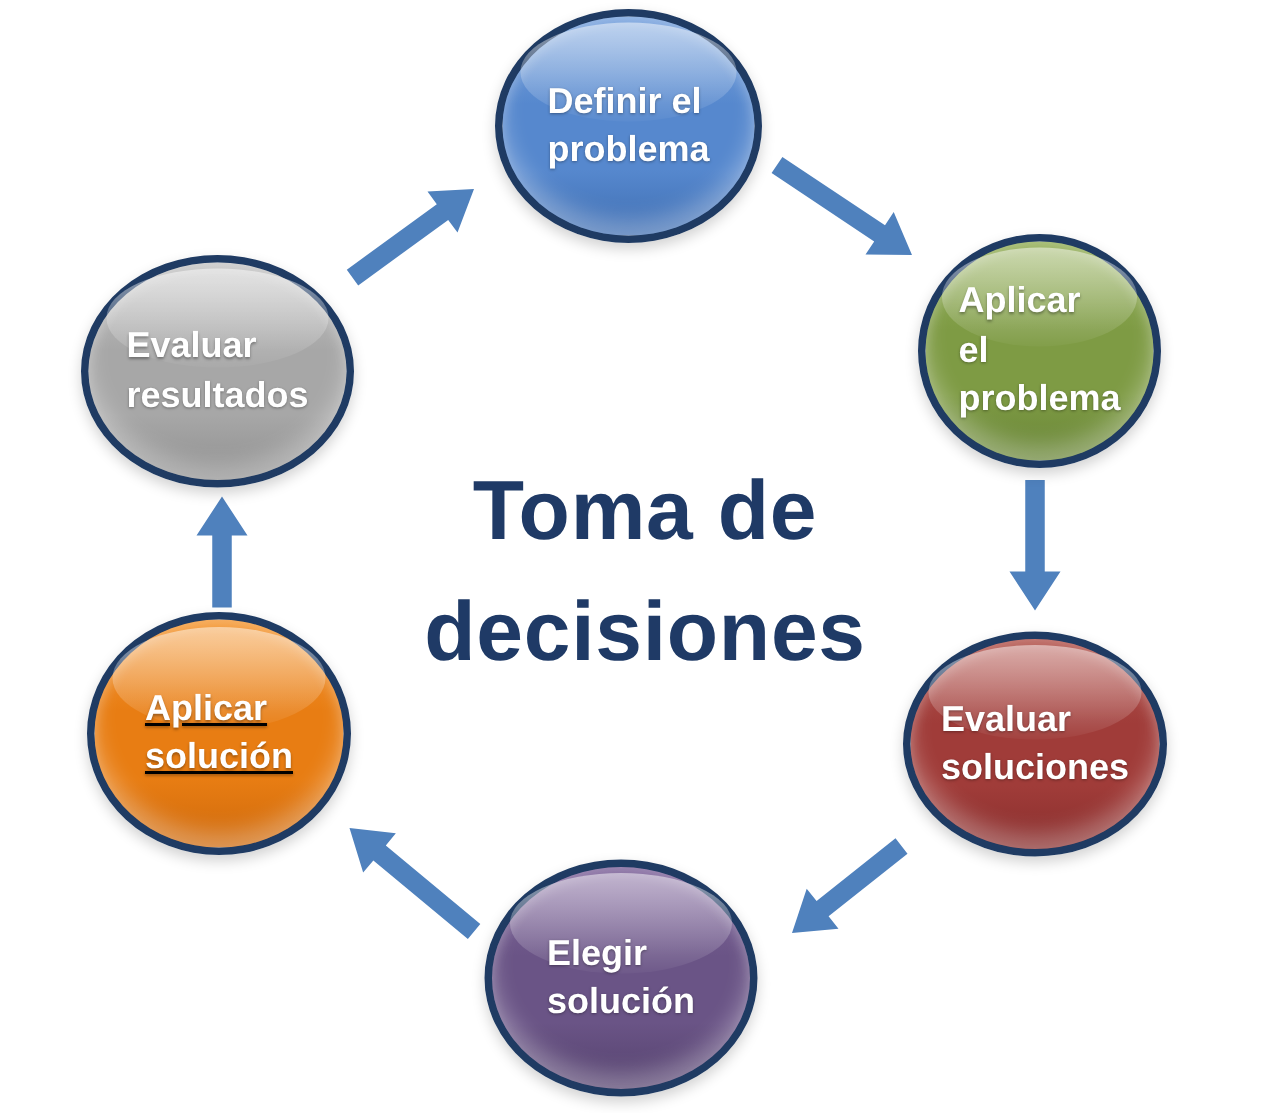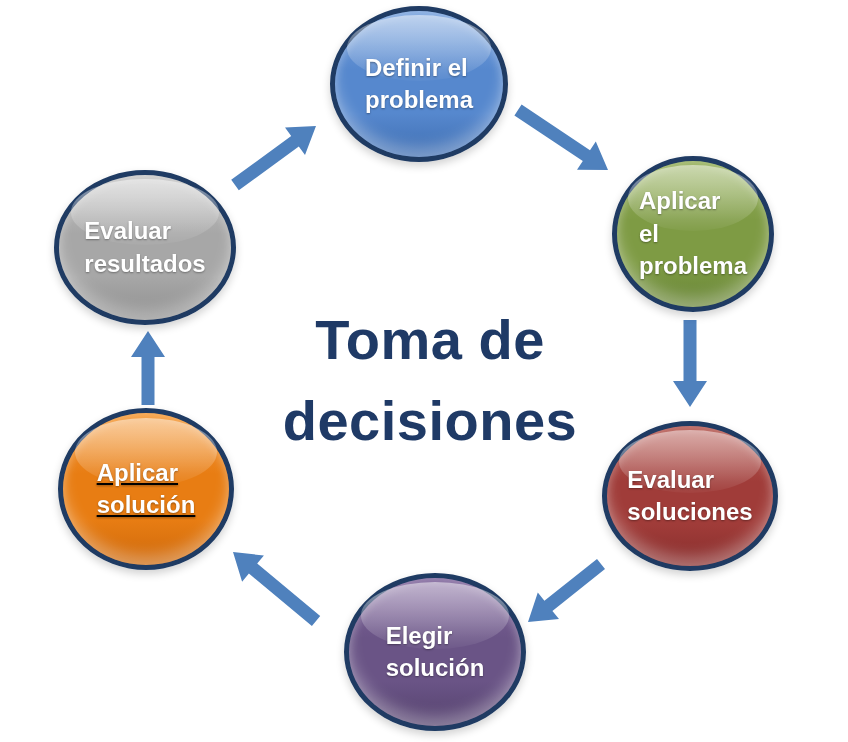--- a/index.html
+++ b/index.html
@@ -73,21 +73,21 @@
     font-weight: 700;
     line-height: 1.44;
     color: var(--title, #1F3A66);
     white-space: pre-line;
     letter-spacing: 0.5px;
   }
   
   .node-0 { left: 330px; top: 6px;   width: 178px; height: 156px; }
   .node-1 { left: 612px; top: 156px; width: 162px; height: 156px; }
   .node-2 { left: 602px; top: 421px; width: 176px; height: 150px; }
-  .node-3 { left: 344px; top: 573px; width: 182px; height: 158px; }
+  .node-3 { left: 323px; top: 573px; width: 182px; height: 158px; }
   .node-4 { left: 58px;  top: 408px; width: 176px; height: 162px; text-decoration: underline; }
   .node-5 { left: 54px;  top: 170px; width: 182px; height: 155px; }
 </style>
 </head>
 <body>
 
 <div class="canvas">
 
   <svg class="arrows-layer" width="848" height="742" viewBox="0 0 848 742" xmlns="http://www.w3.org/2000/svg">
     <polygon class="arrow-shape" points="238.8,190.3 298.8,146.6 305.0,155.0 316,126 285.0,127.6 291.2,136.1 231.2,179.8"></polygon>

